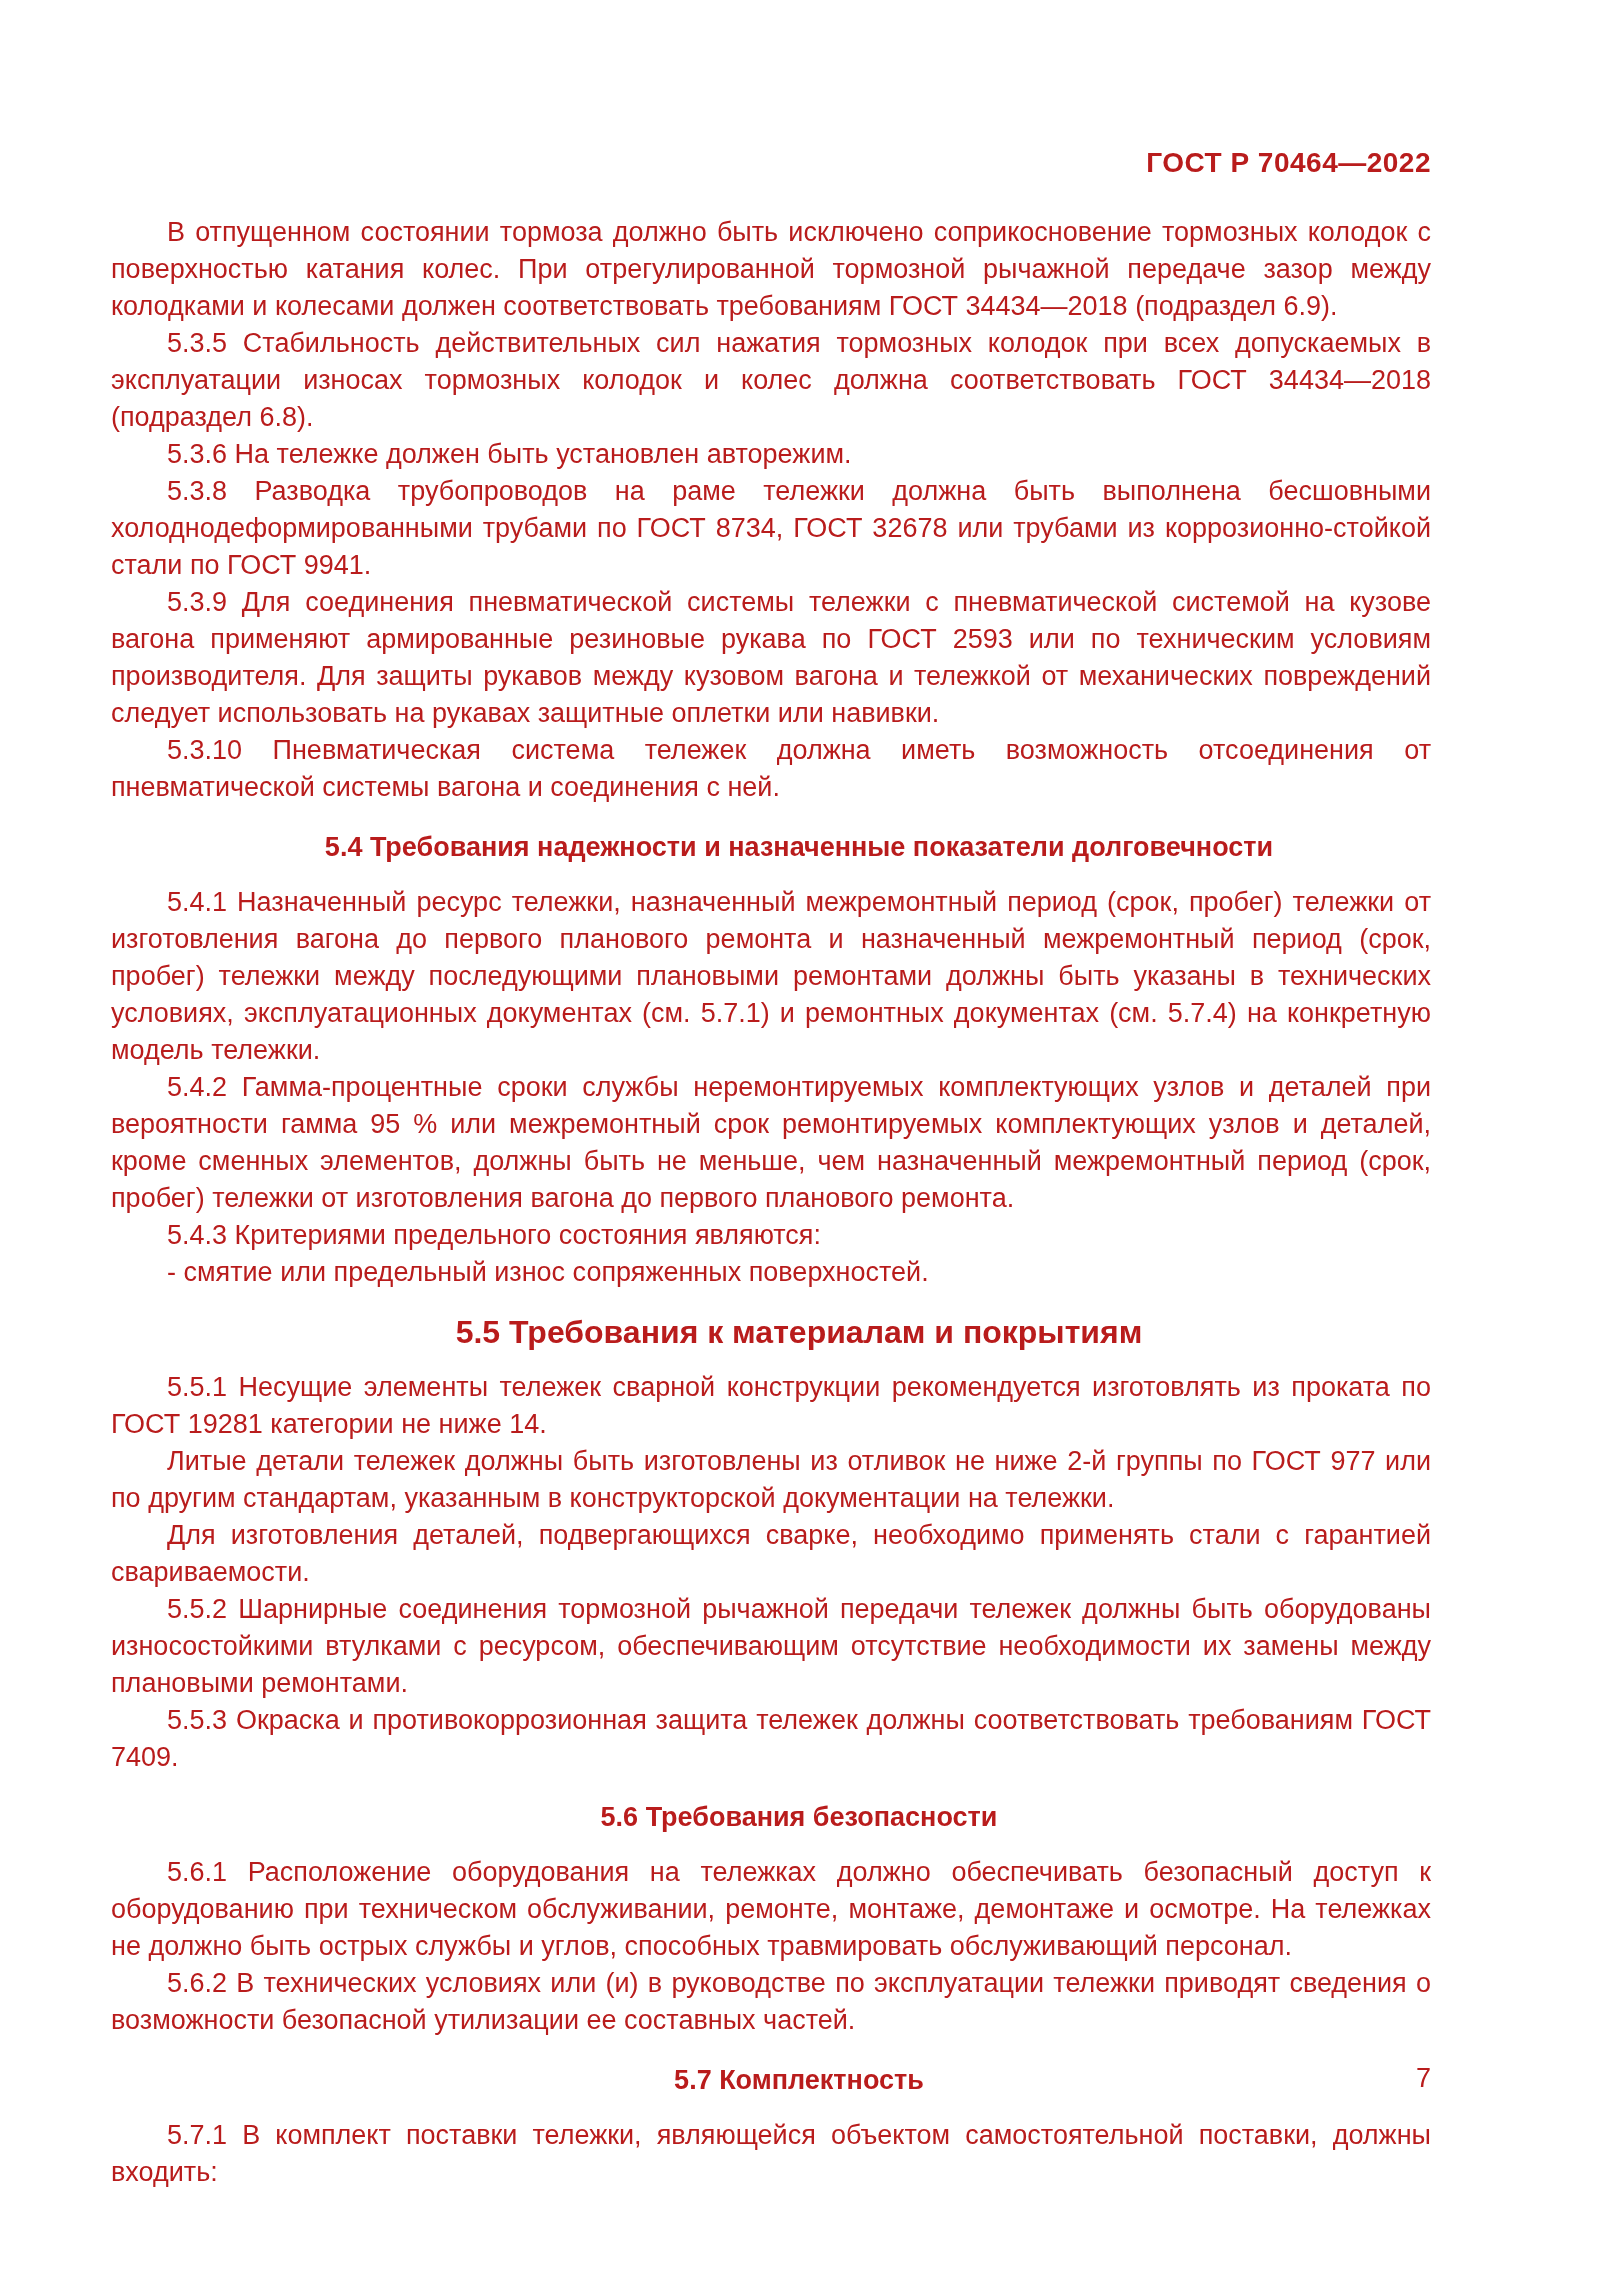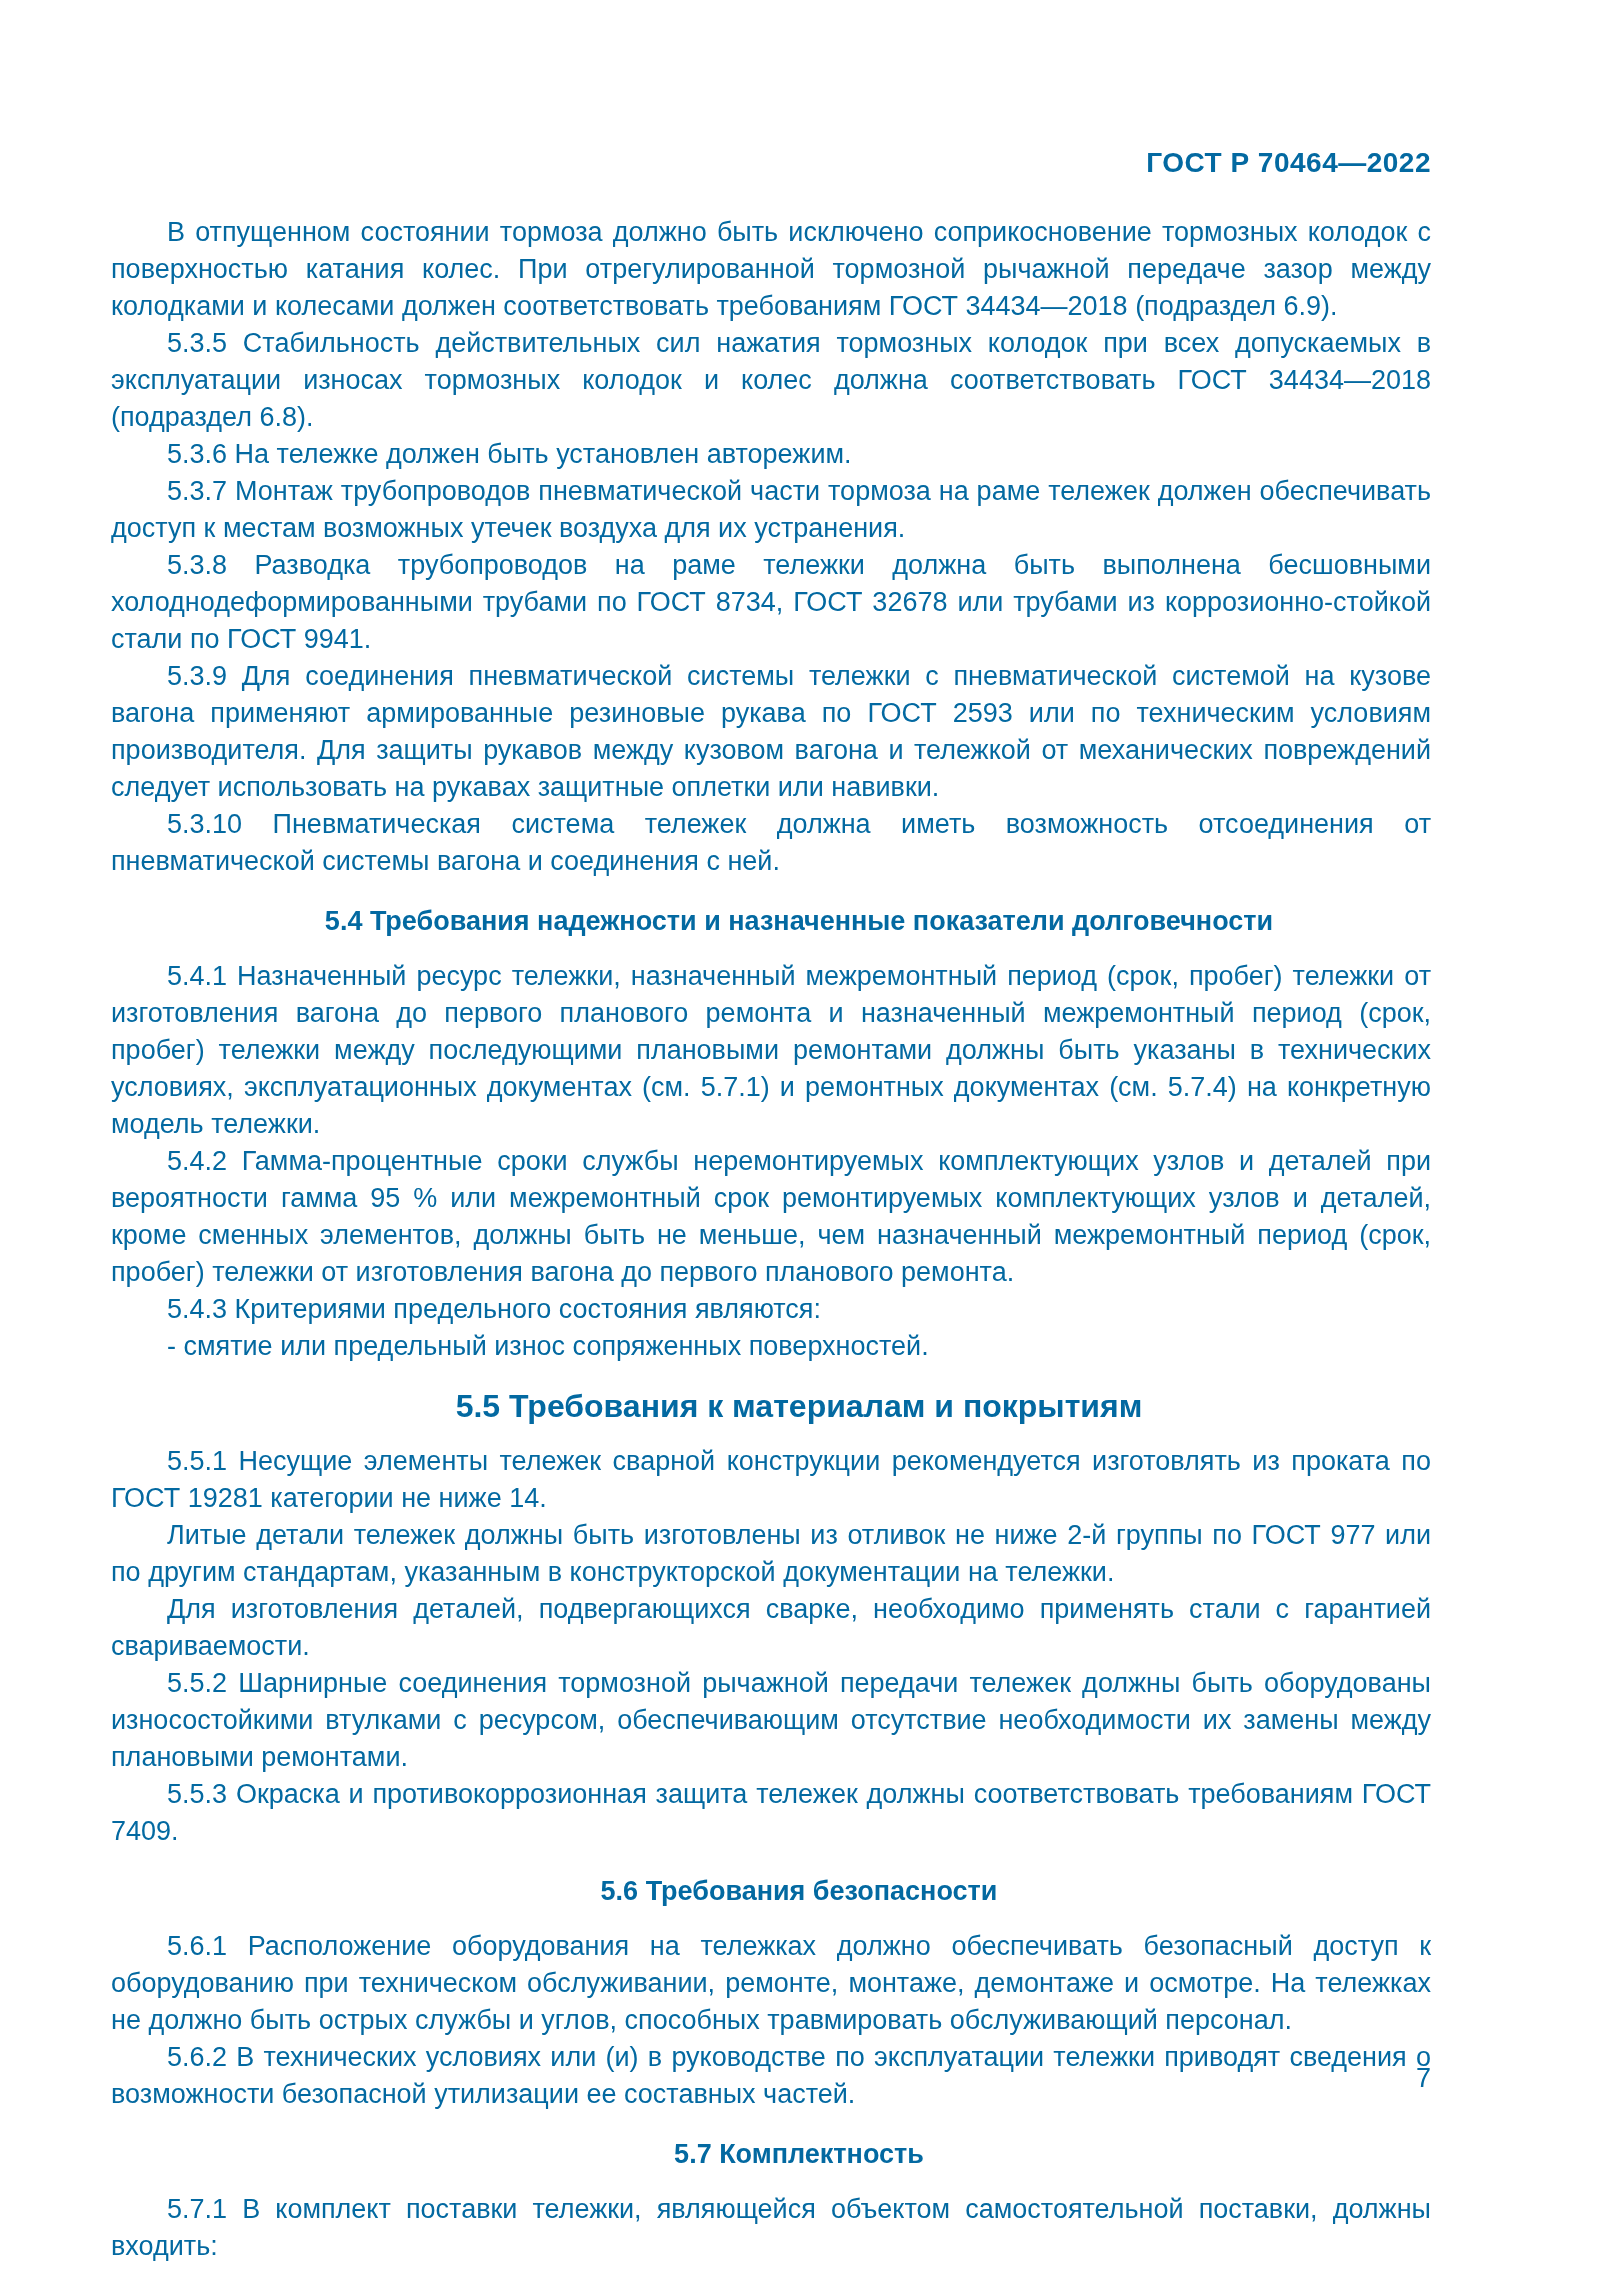--- a/index.html
+++ b/index.html
@@ -7,21 +7,21 @@
     padding: 0;
     background: #e8e8e8;
   }
   .page {
     position: relative;
     width: 1621px;
     height: 2293px;
     margin: 0 auto;
     background: #ffffff;
     font-family: "Liberation Sans", "DejaVu Sans", sans-serif;
-    color: #0369a1;
+    color: #b91c1c;
     overflow: hidden;
   }
   .doc-header {
     position: absolute;
     top: 147px;
     left: 111px;
     width: 1320px;
     text-align: right;
     font-weight: bold;
     font-size: 28px;
@@ -59,21 +59,20 @@
 <body>
 
 <div class="page">
 
   <div class="doc-header">ГОСТ Р 70464—2022</div>
 
   <main class="doc-body">
     <p class="para">В отпущенном состоянии тормоза должно быть исключено соприкосновение тормозных колодок с поверхностью катания колес. При отрегулированной тормозной рычажной передаче зазор между колодками и колесами должен соответствовать требованиям ГОСТ 34434—2018 (подраздел 6.9).</p>
     <p class="para">5.3.5 Стабильность действительных сил нажатия тормозных колодок при всех допускаемых в эксплуатации износах тормозных колодок и колес должна соответствовать ГОСТ 34434—2018 (подраздел 6.8).</p>
     <p class="para">5.3.6 На тележке должен быть установлен авторежим.</p>
-    <p class="para">5.3.7 Монтаж трубопроводов пневматической части тормоза на раме тележек должен обеспечивать доступ к местам возможных утечек воздуха для их устранения.</p>
     <p class="para">5.3.8 Разводка трубопроводов на раме тележки должна быть выполнена бесшовными холоднодеформированными трубами по ГОСТ 8734, ГОСТ 32678 или трубами из коррозионно-стойкой стали по ГОСТ 9941.</p>
     <p class="para">5.3.9 Для соединения пневматической системы тележки с пневматической системой на кузове вагона применяют армированные резиновые рукава по ГОСТ 2593 или по техническим условиям производителя. Для защиты рукавов между кузовом вагона и тележкой от механических повреждений следует использовать на рукавах защитные оплетки или навивки.</p>
     <p class="para">5.3.10 Пневматическая система тележек должна иметь возможность отсоединения от пневматической системы вагона и соединения с ней.</p>
     <h2 class="heading" style="font-size:27px;">5.4 Требования надежности и назначенные показатели долговечности</h2>
     <p class="para">5.4.1 Назначенный ресурс тележки, назначенный межремонтный период (срок, пробег) тележки от изготовления вагона до первого планового ремонта и назначенный межремонтный период (срок, пробег) тележки между последующими плановыми ремонтами должны быть указаны в технических условиях, эксплуатационных документах (см. 5.7.1) и ремонтных документах (см. 5.7.4) на конкретную модель тележки.</p>
     <p class="para">5.4.2 Гамма-процентные сроки службы неремонтируемых комплектующих узлов и деталей при вероятности гамма 95 % или межремонтный срок ремонтируемых комплектующих узлов и деталей, кроме сменных элементов, должны быть не меньше, чем назначенный межремонтный период (срок, пробег) тележки от изготовления вагона до первого планового ремонта.</p>
     <p class="para">5.4.3 Критериями предельного состояния являются:</p>
     <p class="para">- смятие или предельный износ сопряженных поверхностей.</p>
     <h2 class="heading" style="font-size:32px;">5.5 Требования к материалам и покрытиям</h2>
     <p class="para">5.5.1 Несущие элементы тележек сварной конструкции рекомендуется изготовлять из проката по ГОСТ 19281 категории не ниже 14.</p>

